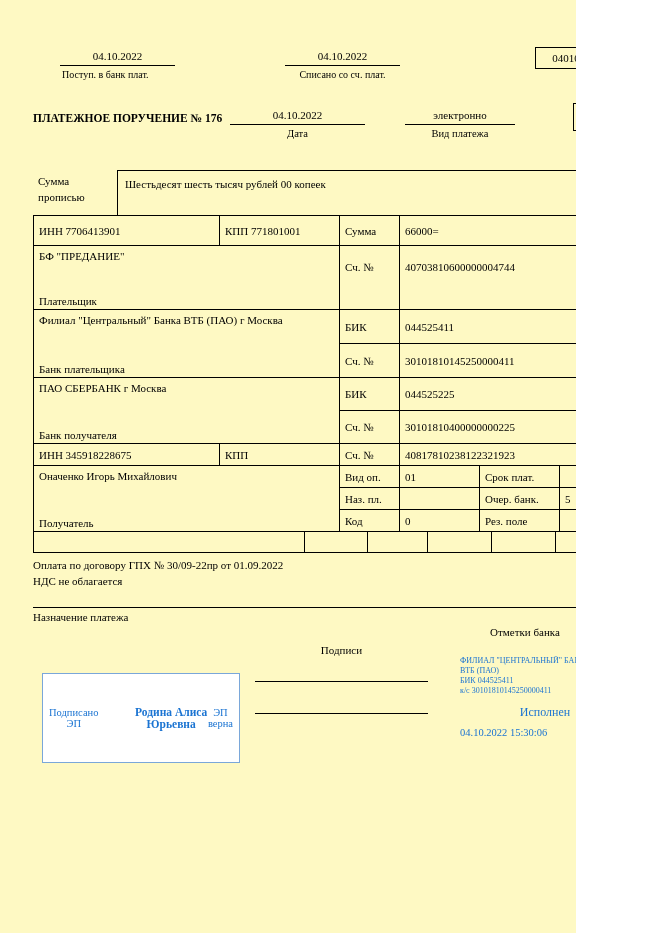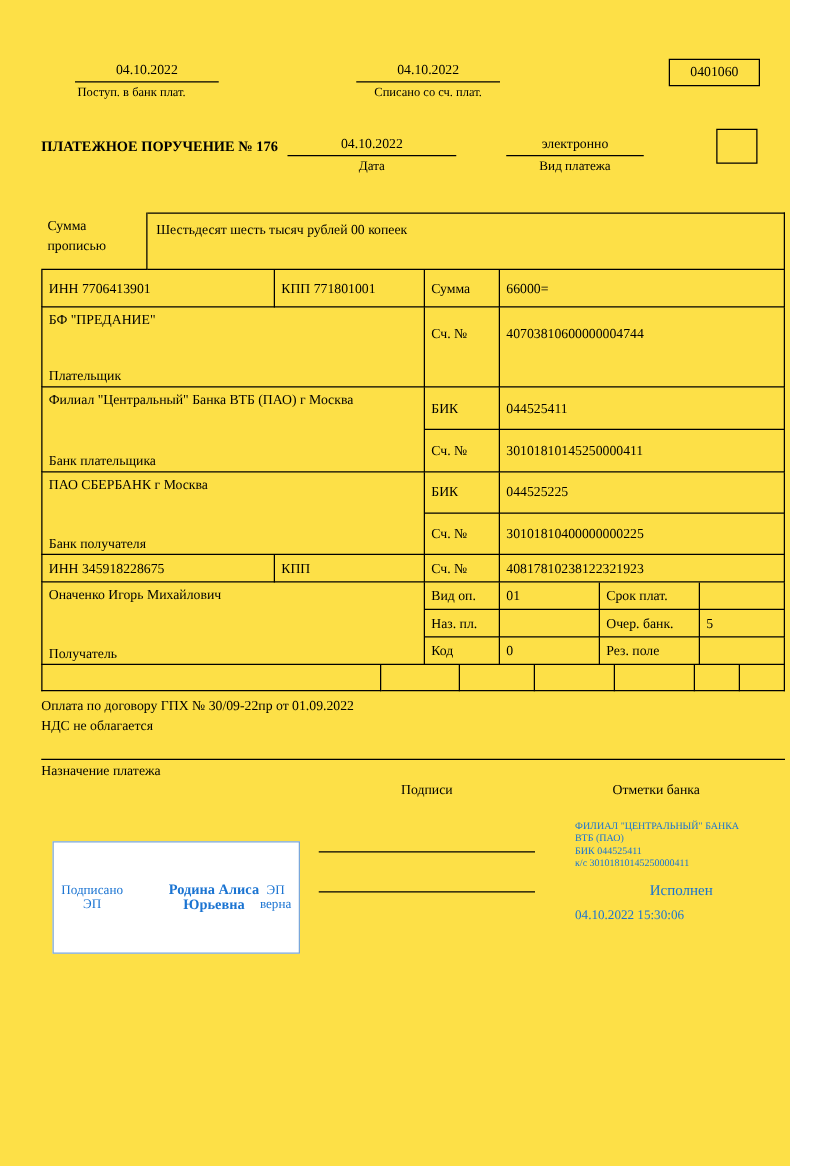--- a/index.html
+++ b/index.html
@@ -2,21 +2,21 @@
 <html style="--stamp-blue: #1b74d2; --stamp-border: #7aa7d9;"><head>
 <meta charset="utf-8">
 <style>
   * { margin:0; padding:0; box-sizing:border-box; }
   html, body { background:#fff; }
   body {
     width:660px; height:933px;
     font-family:"Liberation Serif","DejaVu Serif",serif;
     font-size:11px; color:#000;
   }
-  .page { position:relative; width:632px; height:933px; background:#fde047; overflow:hidden; }
+  .page { position:relative; width:576px; height:933px; background:#fef9c3; overflow:hidden; }
 
   
   .underdate .val { text-align:center; border-bottom:1px solid #000; padding-bottom:3px; }
   .underdate .lbl { padding-top:3px; font-size:10px; }
   #received { position:absolute; left:60px; top:50px; width:115px; }
   #received .lbl { text-align:left; padding-left:2px; }
   #debited { position:absolute; left:285px; top:50px; width:115px; }
   #debited .lbl { text-align:center; }
   .form-code { position:absolute; left:535px; top:47px; width:73px; height:22px;
     border:1px solid #000; display:flex; align-items:center; justify-content:center; }
@@ -50,21 +50,21 @@
   .cw60{width:60px}.cw228{width:228px}.cw307{width:307px}
   .cw80{width:80px}.cw68{width:68px}
   .cw272{width:272px}.cw63{width:63px}.cw64{width:64px}.cw36{width:36px}
 
   
   .purpose-text { position:absolute; left:33px; top:557px; width:560px; line-height:16px; }
   .purpose-label { position:absolute; left:33px; top:607px; width:595px; border-top:1px solid #000; padding-top:3px; }
 
   
   .col-head { position:absolute; top:626px; text-align:center; }
-  #signatures-head { left:255px; width:173px; }
+  #signatures-head { left:255px; width:173px;margin-top:18px; }
   #bankmarks-head { left:455px; width:140px; }
 
   .sig-line { position:absolute; left:255px; width:173px; border-top:1px solid #000; height:0; }
   #sig-line-1 { top:681px; }
   #sig-line-2 { top:713px; }
 
   
   .stamp { position:absolute; left:42px; top:673px; width:198px; height:90px;
     border:1px solid var(--stamp-border,#7aa7d9); color:var(--stamp-blue,#1b74d2);
     display:flex; flex-direction:row; justify-content:space-between; align-items:center;

